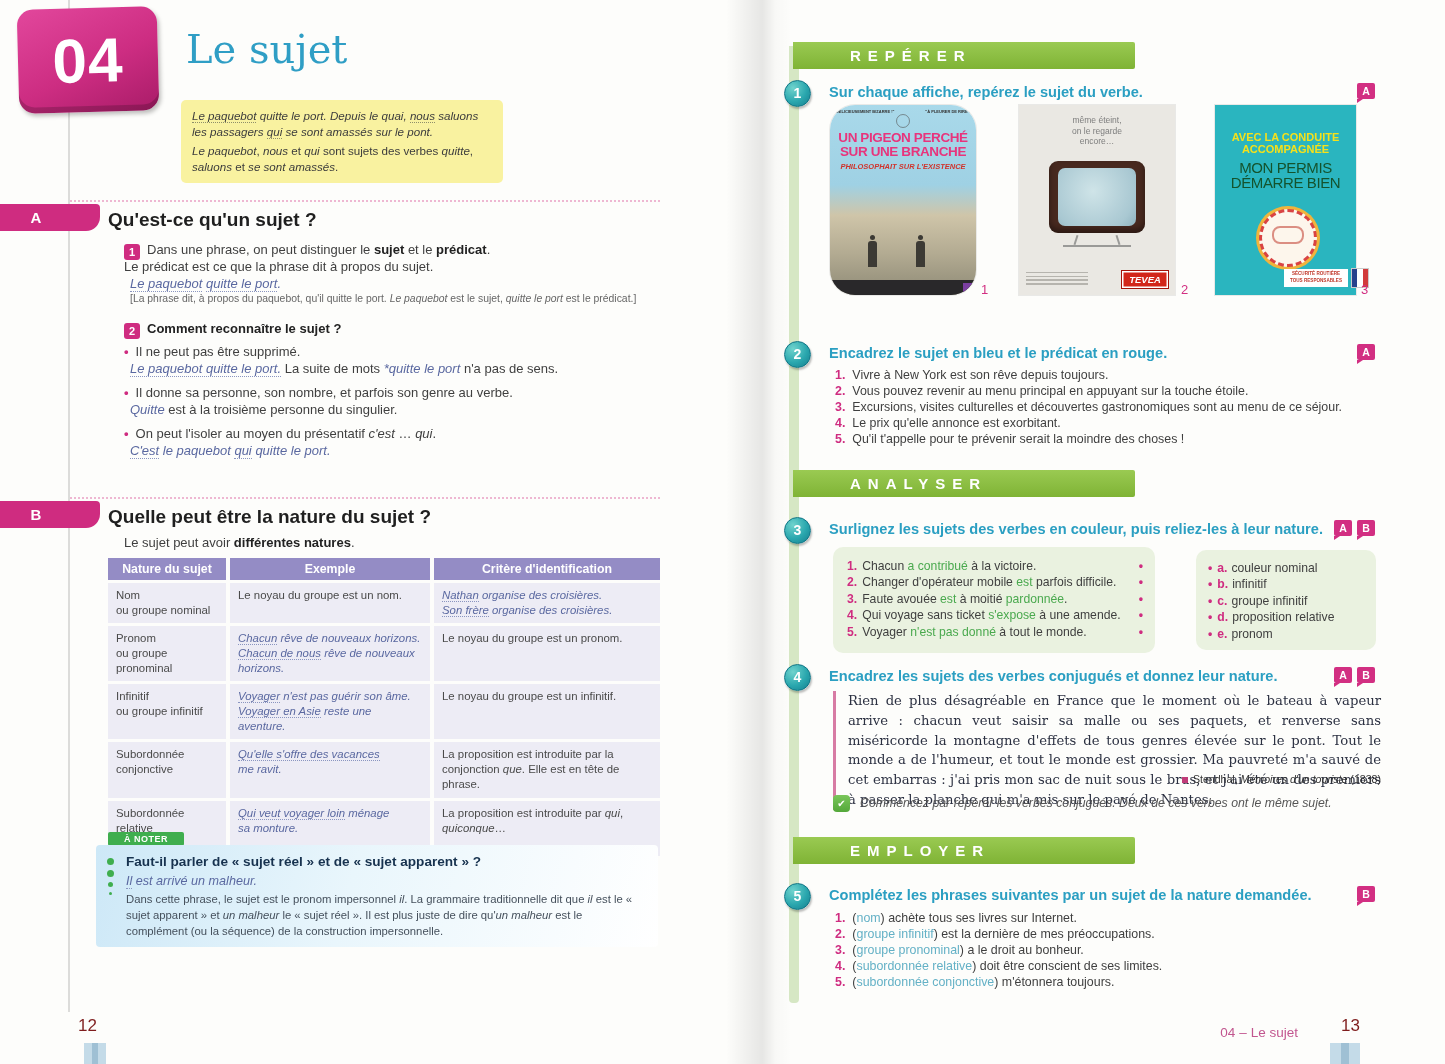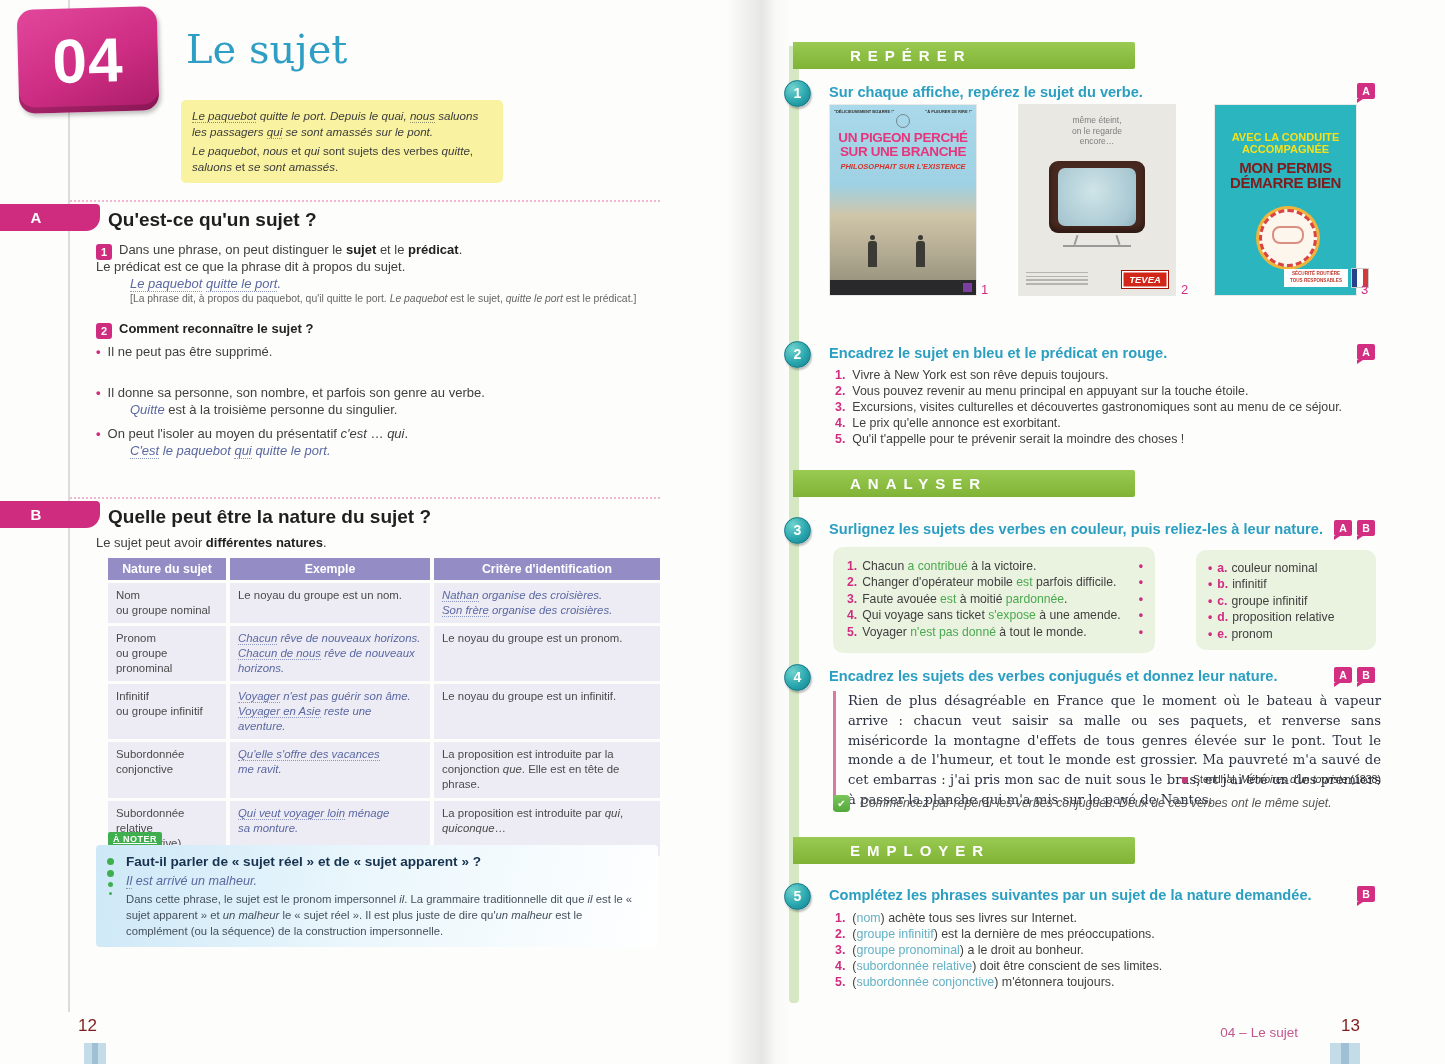--- a/index.html
+++ b/index.html
@@ -25,36 +25,36 @@
   .chapter-title{position:absolute;left:186px;top:26px;font-family:"DejaVu Serif",serif;
       font-size:40px;color:#2f9ec5;}
   .intro-box{position:absolute;left:181px;top:100px;width:300px;background:#f9f2a0;border-radius:5px;
       padding:8px 11px;font-size:11.6px;line-height:1.38;color:#3c3c3c;}
   .intro-box .l2{margin-top:3px;}
   .sec-rule{position:absolute;left:70px;width:590px;border-top:2px dotted #eeb7d2;}
   .tab-ab{position:absolute;left:0;width:100px;height:27px;background:#cf2c80;color:#fff;
       font-weight:bold;font-size:15px;line-height:27px;text-align:center;
       border-radius:0 4px 14px 0;padding-right:28px;box-sizing:border-box;}
   .l-heading{position:absolute;left:108px;font-size:19px;font-weight:bold;color:#1f1f1f;}
-  .l-line{position:absolute;left:96px;width:560px;font-size:13px;line-height:1.35;}
+  .l-line{position:absolute;left:124px;width:560px;font-size:13px;line-height:1.35;}
   .l-ex{position:absolute;left:130px;width:540px;font-size:13px;}
   .numsq{display:inline-block;min-width:16px;height:16px;background:#cf2c80;color:#fff;font-weight:bold;
       font-size:11px;line-height:16px;text-align:center;border-radius:3px;margin-right:7px;vertical-align:-2px;}
   .bdot::before{content:"•";color:#cf2c80;font-weight:bold;margin-right:7px;}
   .small-note{font-size:10.4px;color:#666;}
   
   .nat-table{position:absolute;left:108px;top:558px;width:552px;display:grid;
       grid-template-columns:118px 200px 226px;gap:3px 4px;}
   .nat-table .th{background:#948cc5;color:#fff;font-weight:bold;font-size:12.3px;text-align:center;
       padding:4px 2px;}
   .nat-table .td{background:#edecf5;padding:5px 8px;font-size:11.4px;line-height:1.32;color:#4a4a4a;}
   .t-nature{white-space:pre-line;}
   
   .noter-badge{position:absolute;left:108px;top:832px;background:#3fae4e;color:#fff;font-weight:bold;
-      font-size:9px;letter-spacing:0.5px;padding:2px 5px;border-radius:2px;text-decoration:underline;}
+      font-size:9px;letter-spacing:0.5px;padding:2px 16px;border-radius:2px;}
   .note-box{position:absolute;left:96px;top:845px;width:562px;height:102px;border-radius:4px;
       background:linear-gradient(105deg,#cde8f7 0%,#e9f6fc 45%,#ffffff 100%);}
   .note-dots{position:absolute;left:11px;top:13px;width:8px;}
   .note-dots i{display:block;background:#3fae4e;border-radius:50%;margin-bottom:5px;}
   .note-dots i:nth-child(1){width:7px;height:7px;}
   .note-dots i:nth-child(2){width:7px;height:7px;}
   .note-dots i:nth-child(3){width:5px;height:5px;margin-left:1px;}
   .note-dots i:nth-child(4){width:3px;height:3px;margin-left:2px;}
   .note-h{position:absolute;left:30px;top:9px;font-size:13.6px;font-weight:bold;color:#17324f;}
   .note-ex{position:absolute;left:30px;top:29px;font-size:12.6px;}
@@ -74,21 +74,21 @@
   .abadge{position:absolute;width:18px;height:16px;background:#d22f82;color:#fff;font-weight:bold;
       font-size:10.5px;line-height:16px;text-align:center;border-radius:2px;}
   .abadge::after{content:"";position:absolute;left:0;bottom:-4px;border:4px solid transparent;
       border-top-color:#d22f82;border-left-color:#d22f82;border-width:2px 3px;}
   .ex-items{position:absolute;left:835px;width:560px;font-size:12.4px;line-height:15.3px;color:#3f3f3f;}
   .ex-items .it{margin-bottom:0.6px;}
   .ex-items .n{color:#cf2c80;font-weight:bold;margin-right:7px;}
   
   .poster{position:absolute;top:105px;height:190px;box-shadow:0 0 0 1px rgba(0,0,0,0.08);}
   .pnum{position:absolute;top:282px;font-size:13px;color:#d22f82;}
-  .p1{left:830px;width:146px;background:linear-gradient(180deg,#a9d9ea 0%,#9fd1e4 42%,#cfc5a9 58%,#b3ab92 78%,#8e8a76 100%);overflow:hidden;}
+  .p1{left:830px;width:146px;background:linear-gradient(180deg,#a9d9ea 0%,#9fd1e4 42%,#cfc5a9 58%,#b3ab92 78%,#8e8a76 100%);overflow:hidden;border-radius:25px;}
   .p1 .quotes{display:flex;justify-content:space-between;padding:4px 4px 0 4px;font-size:4px;color:#333;font-weight:bold;}
   .p1 .laurel{width:12px;height:12px;border:1px solid #555;border-radius:50%;margin:0 auto;opacity:0.6;}
   .p1 .t{margin-top:3px;text-align:center;color:#e8347c;font-weight:bold;font-size:13.5px;line-height:1.02;letter-spacing:-0.4px;}
   .p1 .st{margin-top:4px;text-align:center;color:#d0342c;font-weight:bold;font-style:italic;font-size:7.5px;line-height:1.15;}
   .p1 .fig{position:absolute;bottom:28px;width:9px;height:26px;background:#3c3a34;border-radius:3px 3px 0 0;}
   .p1 .fig::before{content:"";position:absolute;top:-6px;left:2px;width:5px;height:5px;background:#3c3a34;border-radius:50%;}
   .p1 .credits{position:absolute;bottom:0;width:100%;height:15px;background:#29282a;}
   .p1 .credits i{position:absolute;right:4px;bottom:3px;width:9px;height:9px;background:#7b3fa0;}
   .p2{left:1019px;width:156px;background:#eae8e3;}
   .p2 .cap{margin-top:10px;text-align:center;font-size:8.5px;line-height:1.25;color:#7d7d7d;white-space:pre-line;}
@@ -101,21 +101,21 @@
   .p2 .legs::before,.p2 .legs::after{content:"";position:absolute;bottom:0;width:2px;height:10px;background:#9a9a98;}
   .p2 .legs::before{left:12px;transform:rotate(18deg);}
   .p2 .legs::after{right:12px;transform:rotate(-18deg);}
   .p2 .fine{position:absolute;left:7px;bottom:8px;width:62px;}
   .p2 .fine i{display:block;height:1.6px;background:#b6b4ae;margin-bottom:2.2px;}
   .p2 .brand{position:absolute;right:7px;bottom:7px;width:46px;height:17px;background:#d22619;
        color:#fff;font-weight:bold;font-style:italic;font-size:9.5px;line-height:17px;text-align:center;
        box-shadow:inset 0 0 0 1.5px #fff, 0 0 0 1px #a51208;}
   .p3{left:1215px;width:141px;background:#2ab5bf;}
   .p3 .y{margin-top:26px;text-align:center;color:#f5e11a;font-weight:bold;font-size:11px;line-height:1.12;}
-  .p3 .k{margin-top:4px;text-align:center;color:#7f1d1d;font-weight:bold;font-size:15px;line-height:1.05;letter-spacing:-0.4px;}
+  .p3 .k{margin-top:4px;text-align:center;color:#14532d;font-weight:normal;font-size:15px;line-height:1.05;letter-spacing:-0.4px;}
   .p3 .sticker{position:absolute;left:44px;top:104px;width:52px;height:52px;border-radius:50%;background:#fdf6ec;
        border:3px dashed #d94343;box-shadow:0 0 0 3px #f0b43c;}
   .p3 .sticker i{position:absolute;left:10px;top:14px;width:28px;height:14px;border:2px solid #c0392b;border-radius:8px;opacity:0.55;}
   .p3 .foot{position:absolute;right:8px;bottom:8px;width:64px;height:18px;background:#fff;
        font-size:4.6px;font-weight:bold;color:#c0392b;line-height:1.5;text-align:center;padding-top:2px;box-sizing:border-box;}
   .p3 .flag{position:absolute;right:-20px;bottom:0px;width:16px;height:18px;
        background:linear-gradient(90deg,#27418c 0 33%,#fff 33% 66%,#d23b3b 66%);box-shadow:0 0 0 1px #ccc;}
   
   .gbox{position:absolute;background:#eaf2e0;border-radius:10px;box-sizing:border-box;}
   .gbox-l{left:833px;top:547px;width:322px;height:106px;padding:11px 12px 9px 14px;}
@@ -161,20 +161,21 @@
   <div class="l-heading" style="top:209px">Qu'est-ce qu'un sujet ?</div>
 
   <div class="l-line" style="top:241px"><span class="numsq">1</span><span><span>Dans une phrase, on peut distinguer le </span><span class="sg-b">sujet</span><span> et le </span><span class="sg-b">prédicat</span><span>.</span></span></div>
   <div class="l-line" style="top:258px">Le prédicat est ce que la phrase dit à propos du sujet.</div>
   <div class="l-ex" style="top:276px"><span class="sg-exu">Le paquebot</span><span class="sg-ex"> </span><span class="sg-exu">quitte le port</span><span class="sg-ex">.</span></div>
   <div class="l-ex small-note" style="top:293px"><span>[La phrase dit, à propos du paquebot, qu'il quitte le port. </span><span class="sg-i">Le paquebot</span><span> est le sujet, </span><span class="sg-i">quitte le port</span><span> est le prédicat.]</span></div>
 
   <div class="l-line" style="top:320px;font-weight:bold;color:#222;"><span class="numsq">2</span><span>Comment reconnaître le sujet ?</span></div>
 
   <div class="l-line bdot" style="top:343px"><span>Il ne peut pas être supprimé.</span></div>
+  <div class="l-ex" style="top:361px"><span class="sg-exu">Le paquebot quitte le port.</span><span> La suite de mots </span><span class="sg-ex">*quitte le port</span><span> n'a pas de sens.</span></div>
   <div class="l-line bdot" style="top:384px"><span>Il donne sa personne, son nombre, et parfois son genre au verbe.</span></div>
   <div class="l-ex" style="top:402px"><span class="sg-ex">Quitte</span><span> est à la troisième personne du singulier.</span></div>
   <div class="l-line bdot" style="top:425px"><span>On peut l'isoler au moyen du présentatif </span><span class="sg-i">c'est</span><span> … </span><span class="sg-i">qui</span><span>.</span></div>
   <div class="l-ex" style="top:443px"><span class="sg-exu">C'est</span><span class="sg-ex"> le paquebot </span><span class="sg-exu">qui</span><span class="sg-ex"> quitte le port.</span></div>
 
   <div class="sec-rule" style="top:497px"></div>
   <div class="tab-ab" style="top:501px">B</div>
   <div class="l-heading" style="top:506px">Quelle peut être la nature du sujet ?</div>
   <div class="l-line" style="top:534px"><span>Le sujet peut avoir </span><span class="sg-b">différentes natures</span><span>.</span></div>
 

